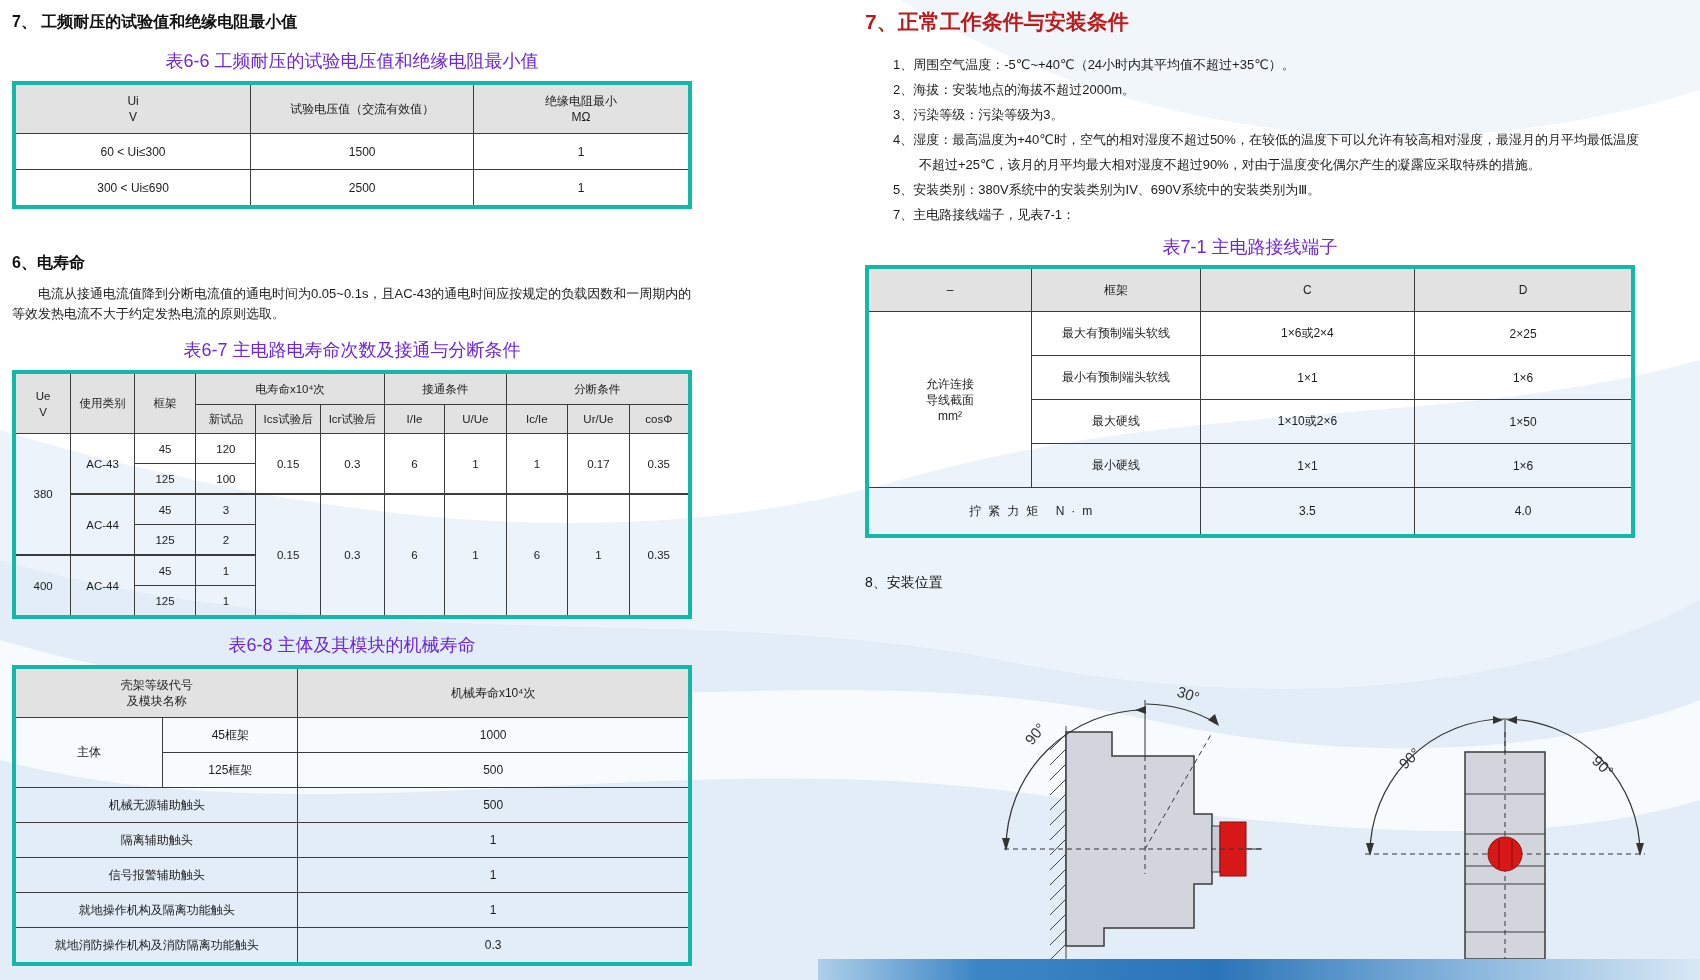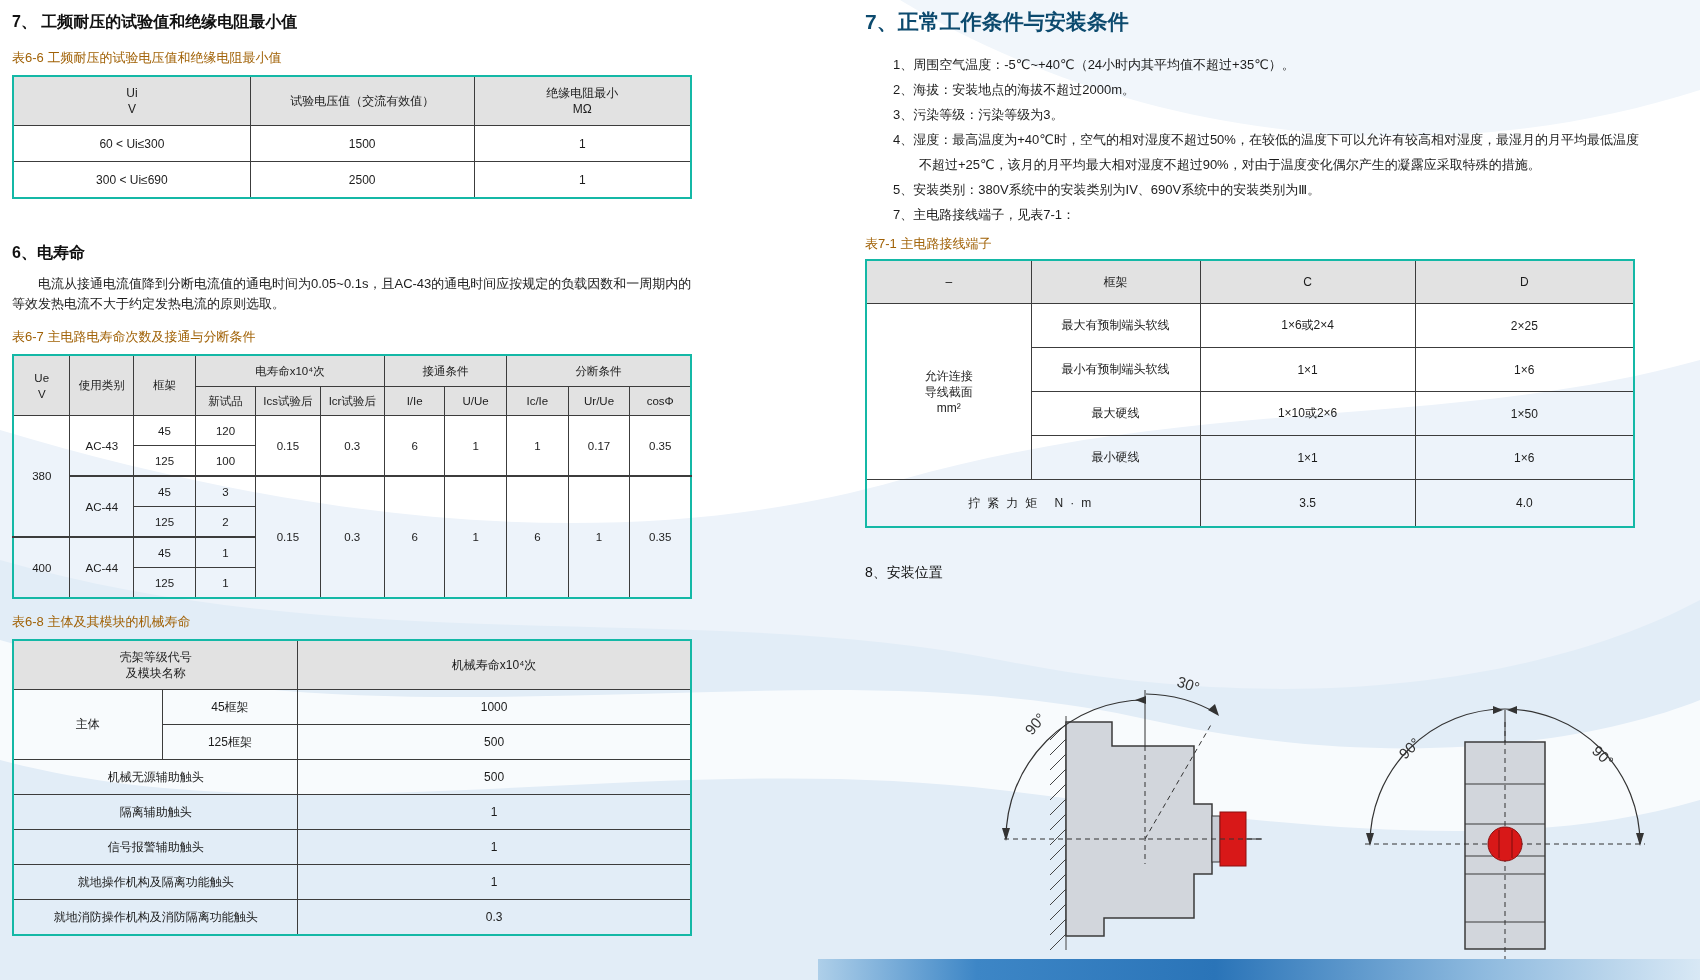--- a/index.html
+++ b/index.html
@@ -7,24 +7,24 @@
     width:1700px;height:980px;position:relative;overflow:hidden;background:#ffffff;
     font-family:"Liberation Sans","DejaVu Sans",sans-serif;color:#1c1c1c;
   }
   .bg{position:absolute;left:0;top:0;width:1700px;height:980px;z-index:0;}
   .bottom-bar{position:absolute;left:818px;right:0;bottom:0;height:21px;z-index:2;
     background:linear-gradient(90deg,#aecfe9 0%,#3d86c6 18%,#2a74b8 45%,#8db9de 75%,#d8e8f5 100%);}
   .col-left{position:absolute;left:12px;top:12px;width:680px;z-index:1;}
   .col-right{position:absolute;left:865px;top:8px;width:782px;z-index:1;}
 
   .h-black{font-size:16px;font-weight:bold;margin:0;color:#111;}
-  .h-blue{font-size:21px;font-weight:bold;margin:0;color:#0c4a6e;}
-  .tcaption{font-size:13px;color:#a16207;margin:0;}
-
-  table{border-collapse:collapse;width:100%;table-layout:fixed;border:2px solid #14b8a6;}
+  .h-blue{font-size:21px;font-weight:bold;margin:0;color:#b91c1c;}
+  .tcaption{text-align:center;font-size:18px;color:#6d28d9;margin:0;}
+
+  table{border-collapse:collapse;width:100%;table-layout:fixed;border:4px solid #14b8a6;}
   th,td{border:1px solid #3c3c3c;text-align:center;vertical-align:middle;
         font-size:12px;font-weight:normal;padding:2px 3px;background:transparent;}
   thead th{background:#e2e2e2;}
 
   #t66{margin-top:8px;}
   #t66 thead th{height:44px;}
   #t66 td{height:31px;}
 
   #sec8-title{margin-top:44px;}
   .para{font-size:13px;line-height:20px;text-indent:2em;margin:10px 0 0 0;}

